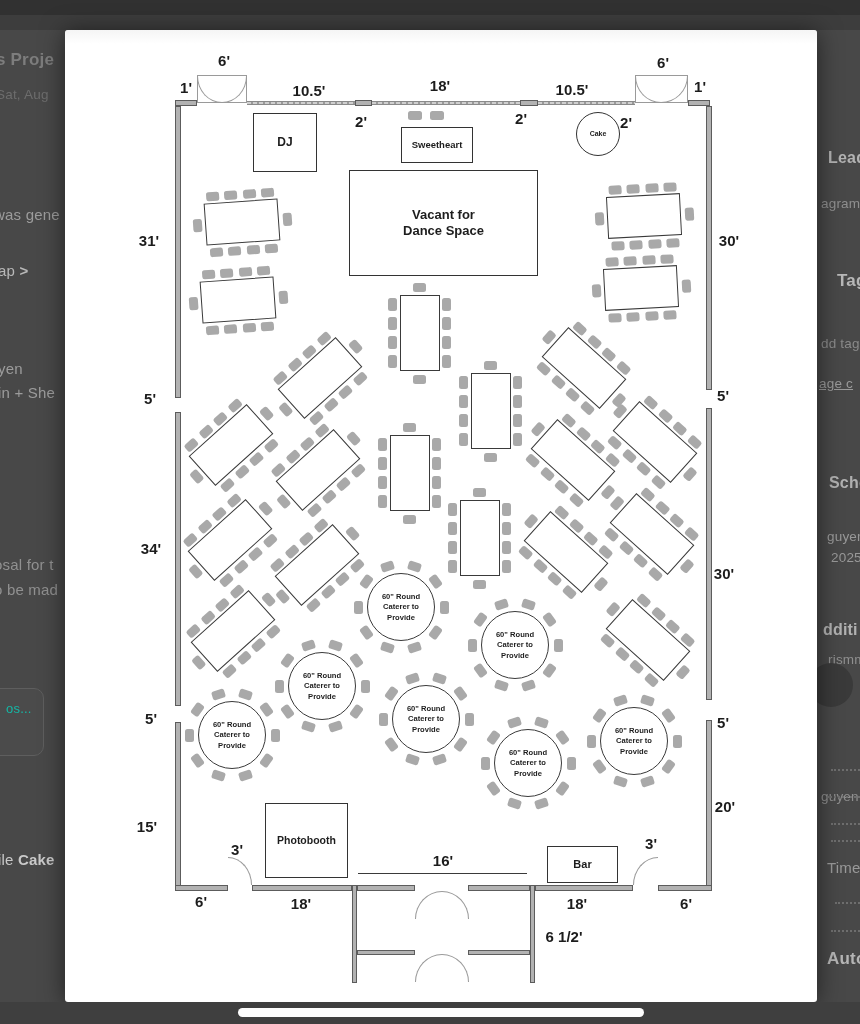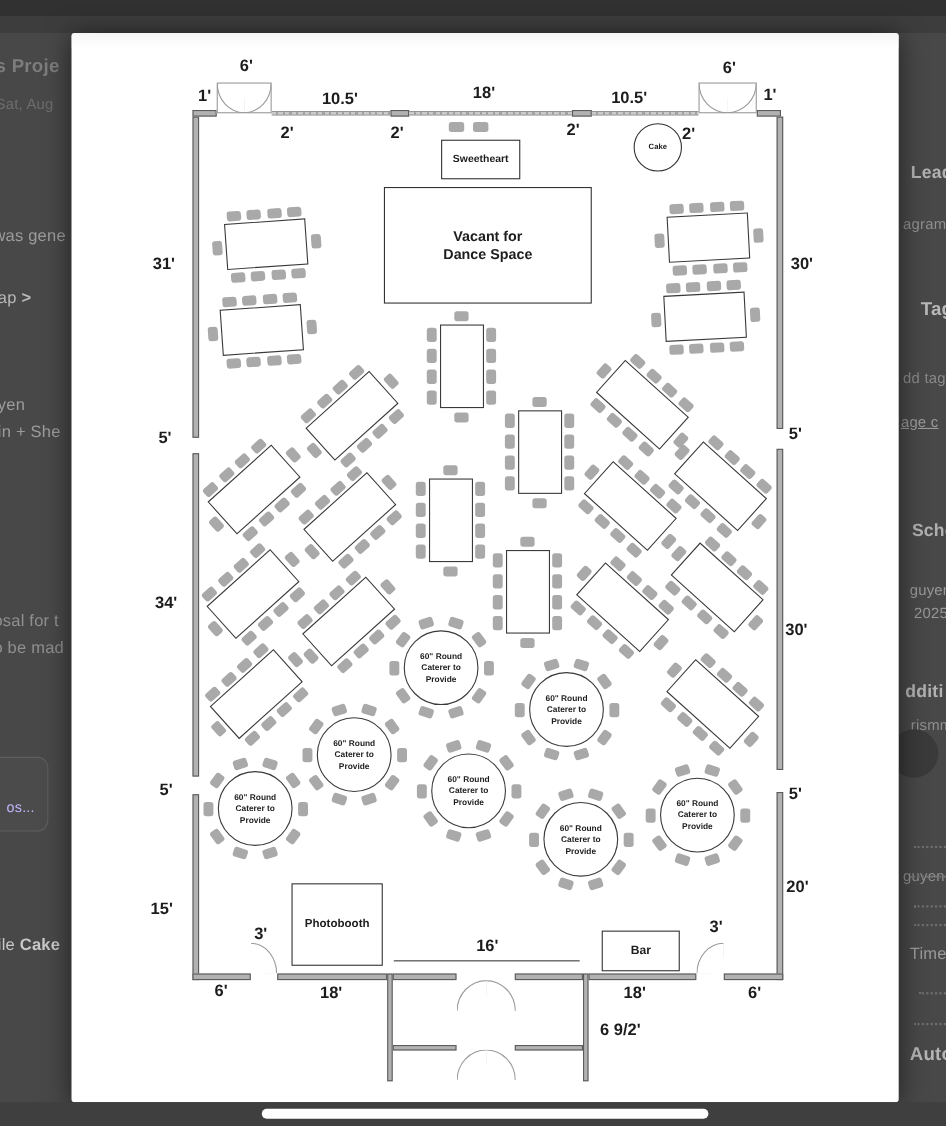--- a/index.html
+++ b/index.html
@@ -48,21 +48,21 @@
     <div class="ovl" style="left: 0px; top: 0px; width: 65px; height: 1024px; position: absolute;">
       <div class="obtn" style="left: -24px; top: 688px; width: 66px; height: 66px; position: absolute;"></div>
       <div class="frag" style="left: -4px; top: 50px; position: absolute; font-size: 17px; font-weight: 700; color: rgb(125, 125, 125);">s Proje</div>
       <div class="frag" style="left: -4px; top: 87px; position: absolute; font-size: 13.5px; font-weight: 400; color: rgb(109, 109, 109);">Sat, Aug</div>
       <div class="frag" style="left: -6px; top: 206px; position: absolute; font-size: 15px; font-weight: 400; color: rgb(156, 156, 156);">was gene</div>
       <div class="frag" style="left: -2px; top: 262px; position: absolute; font-size: 15px; font-weight: 400; color: rgb(184, 184, 184);">ap <b>&gt;</b></div>
       <div class="frag" style="left: -2px; top: 360px; position: absolute; font-size: 15px; font-weight: 400; color: rgb(156, 156, 156);">yen</div>
       <div class="frag" style="left: -2px; top: 384px; position: absolute; font-size: 15px; font-weight: 400; color: rgb(156, 156, 156);">in + She</div>
       <div class="frag" style="left: -6px; top: 556px; position: absolute; font-size: 15px; font-weight: 400; color: rgb(144, 144, 144);">osal for t</div>
       <div class="frag" style="left: -6px; top: 581px; position: absolute; font-size: 15px; font-weight: 400; color: rgb(144, 144, 144);">o be mad</div>
-      <div class="frag" style="left: 6px; top: 726px; position: absolute; font-size: 13px; font-weight: 400; color: #c4b5fd;">os...</div>
+      <div class="frag" style="left: 6px; top: 701px; position: absolute; font-size: 13px; font-weight: 400; color: #14b8a6;">os...</div>
       <div class="frag" style="left: -2px; top: 851px; position: absolute; font-size: 15px; font-weight: 400; color: rgb(201, 201, 201);">ile <b>Cake</b></div>
       <div class="frag" style="left: -2px; top: 1010px; position: absolute; font-size: 14px; font-weight: 400; color: rgb(138, 138, 138);">ven</div>
     </div>
     <div class="ovl" style="left: 817px; top: 0px; width: 43px; height: 1024px; position: absolute;">
       <div class="frag" style="left: 11px; top: 149px; position: absolute; font-size: 16px; font-weight: 700; color: rgb(178, 178, 178);">Lead</div>
       <div class="frag" style="left: 4px; top: 196px; position: absolute; font-size: 13.5px; font-weight: 400; color: rgb(143, 143, 143);">agram</div>
       <div class="frag" style="left: 20px; top: 271px; position: absolute; font-size: 17px; font-weight: 700; color: rgb(184, 184, 184);">Tag</div>
       <div class="frag" style="left: 4px; top: 336px; position: absolute; font-size: 13.5px; font-weight: 400; color: rgb(138, 138, 138);">dd tag</div>
       <div class="frag und" style="left: 2px; top: 376px; position: absolute; font-size: 13.5px; font-weight: 400; color: rgb(154, 154, 154);">age c</div>
       <div class="frag" style="left: 12px; top: 474px; position: absolute; font-size: 16px; font-weight: 700; color: rgb(176, 176, 176);">Sche</div>
@@ -139,21 +139,26 @@
       <div class="dimlab" style="left: 659px; top: 543px; position: absolute;">30'</div>
       <div class="dimlab" style="left: 658px; top: 692px; position: absolute;">5'</div>
       <div class="dimlab" style="left: 660px; top: 776px; position: absolute;">20'</div>
       <div class="dimlab" style="left: 172px; top: 819px; position: absolute;">3'</div>
       <div class="dimlab" style="left: 586px; top: 813px; position: absolute;">3'</div>
       <div class="dimlab" style="left: 136px; top: 871px; position: absolute;">6'</div>
       <div class="dimlab" style="left: 236px; top: 873px; position: absolute;">18'</div>
       <div class="dimlab" style="left: 378px; top: 830px; position: absolute;">16'</div>
       <div class="dimlab" style="left: 512px; top: 873px; position: absolute;">18'</div>
       <div class="dimlab" style="left: 621px; top: 873px; position: absolute;">6'</div>
-      <div class="dimlab" style="left: 499px; top: 906px; position: absolute;">6 9/2'</div>
+      <div class="dimlab" style="left: 499px; top: 906px; position: absolute;">6 1/2'</div>
+      <div style="left: 188px; top: 83px; width: 64px; height: 59px; position: absolute;">
+        <div class="fx" style="left: 0px; top: 0px; width: 64px; height: 59px; position: absolute; font-size: 12px;">
+          <div>DJ</div>
+        </div>
+      </div>
       <div style="left: 336px; top: 97px; width: 72px; height: 36px; position: absolute;">
         <div class="chair" style="left: 7px; top: -16.5px; width: 14px; height: 9px; position: absolute;"></div>
         <div class="chair" style="left: 29px; top: -16.5px; width: 14px; height: 9px; position: absolute;"></div>
         <div class="fx" style="left: 0px; top: 0px; width: 72px; height: 36px; position: absolute; font-size: 9.5px;">
           <div>Sweetheart</div>
         </div>
       </div>
       <div style="left: 511px; top: 82px; width: 44px; height: 44px; position: absolute;">
         <div class="fx circ" style="left: 0px; top: 0px; width: 44px; height: 44px; position: absolute; font-size: 7px;">
           <div>Cake</div>

